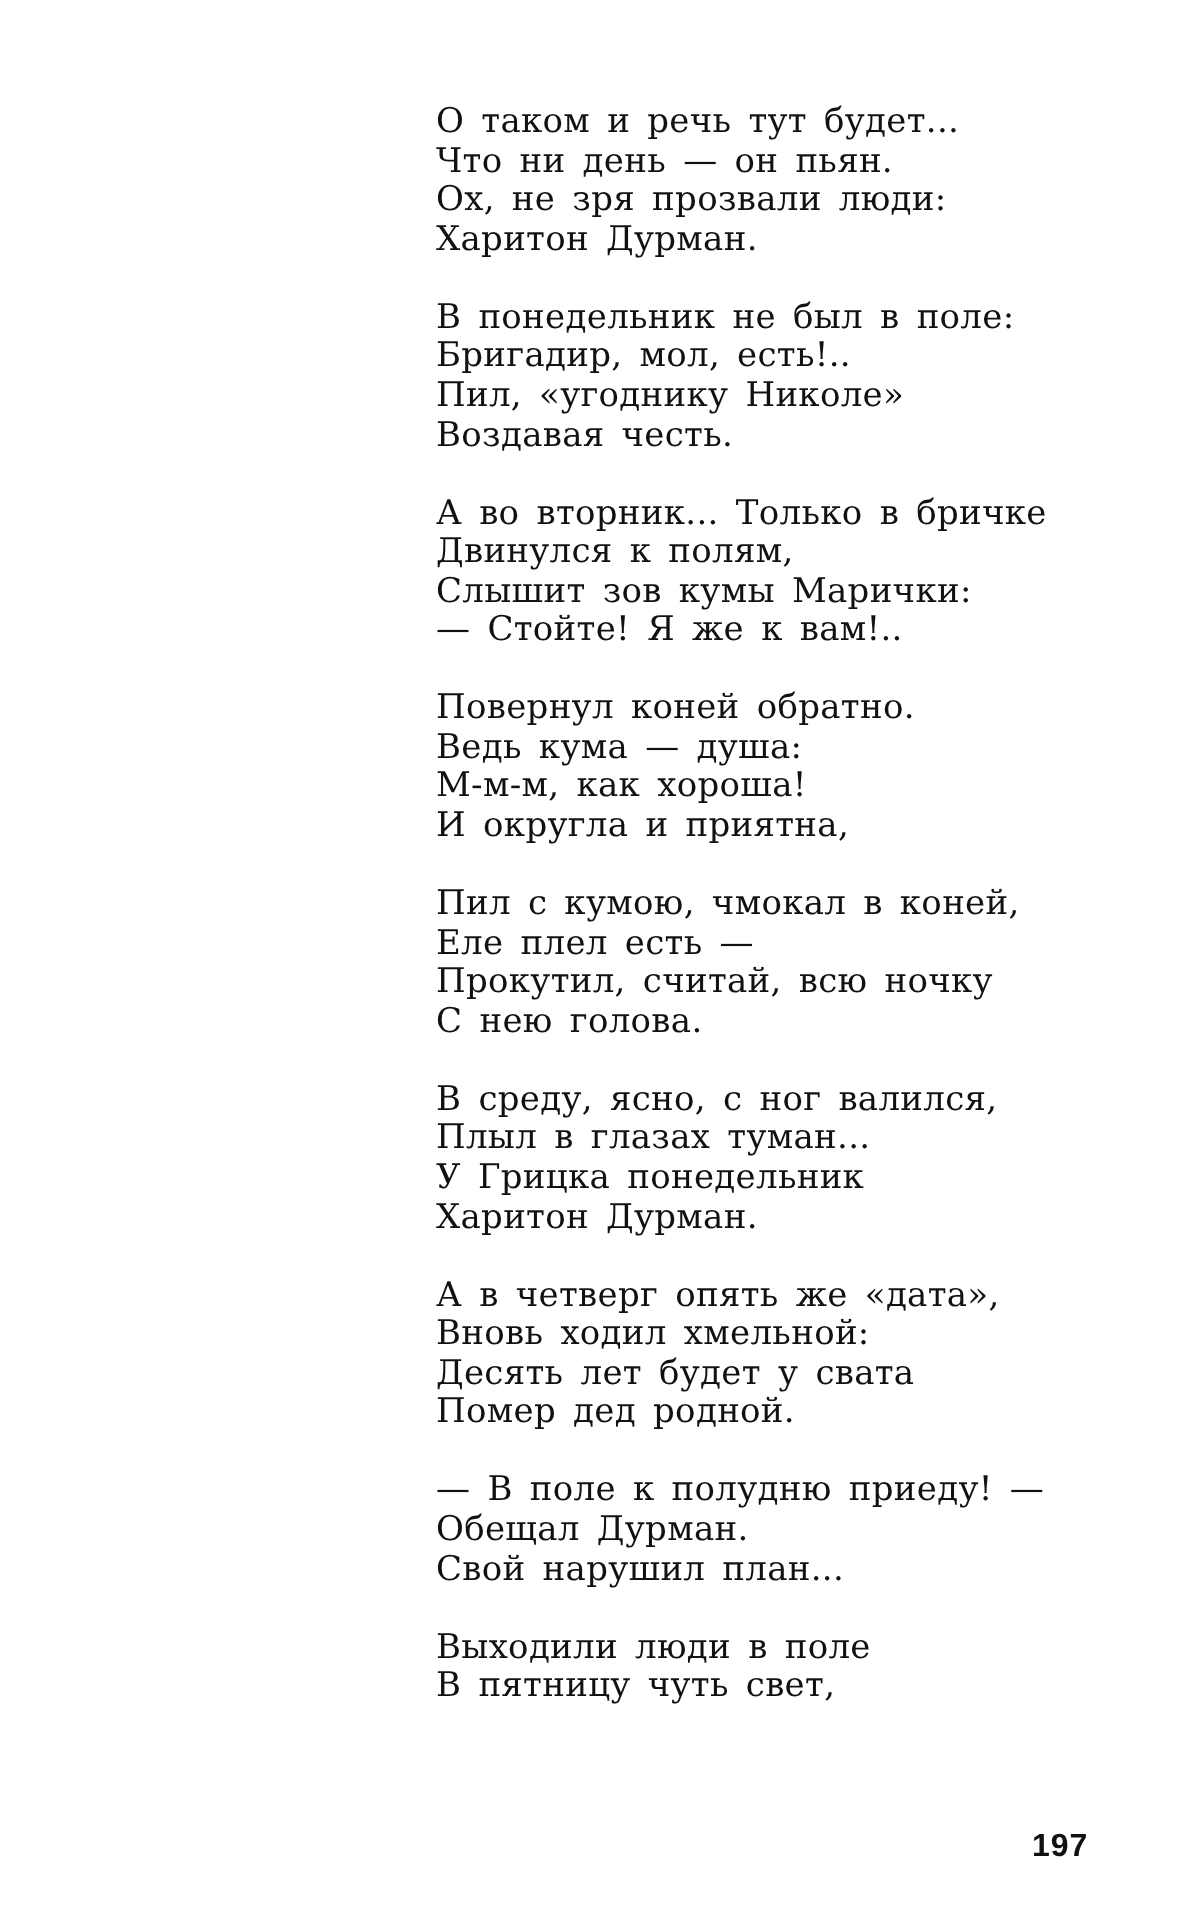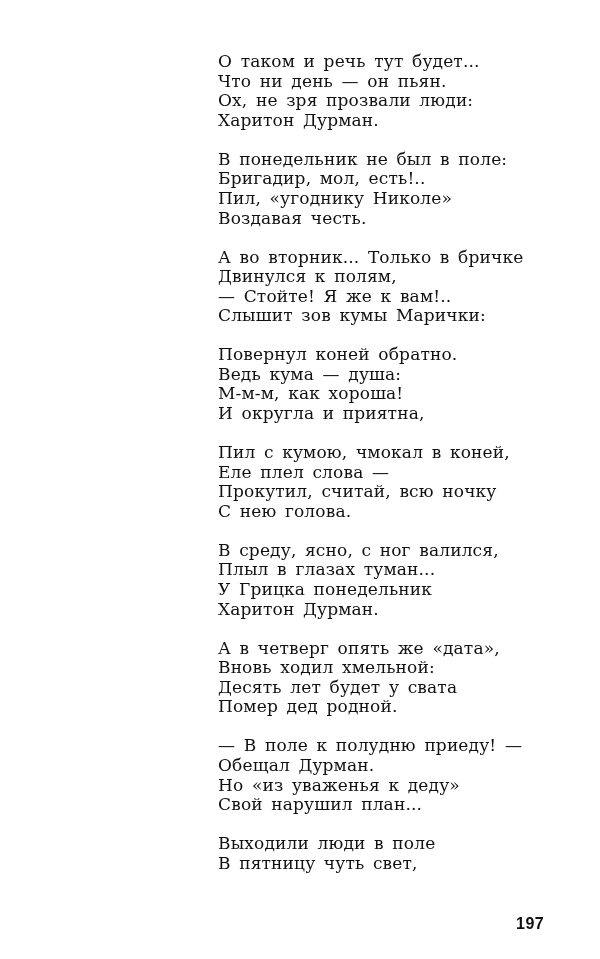--- a/index.html
+++ b/index.html
@@ -67,34 +67,34 @@
     <div class="stanza">
       <span class="line">В понедельник не был в поле:</span>
       <span class="line">Бригадир, мол, есть!..</span>
       <span class="line">Пил, «угоднику Николе»</span>
       <span class="line">Воздавая честь.</span>
     </div>
 
     <div class="stanza">
       <span class="line">А во вторник... Только в бричке</span>
       <span class="line">Двинулся к полям,</span>
+      <span class="line">Слышит зов кумы Марички:</span>
       <span class="line">— Стойте! Я же к вам!..</span>
-      <span class="line">Слышит зов кумы Марички:</span>
     </div>
 
     <div class="stanza">
       <span class="line">Повернул коней обратно.</span>
       <span class="line">Ведь кума — душа:</span>
       <span class="line">М-м-м, как хороша!</span>
       <span class="line">И округла и приятна,</span>
     </div>
 
     <div class="stanza">
       <span class="line">Пил с кумою, чмокал в коней,</span>
-      <span class="line">Еле плел слова —</span>
+      <span class="line">Еле плел есть —</span>
       <span class="line">Прокутил, считай, всю ночку</span>
       <span class="line">С нею голова.</span>
     </div>
 
     <div class="stanza">
       <span class="line">В среду, ясно, с ног валился,</span>
       <span class="line">Плыл в глазах туман...</span>
       <span class="line">У Грицка понедельник</span>
       <span class="line">Харитон Дурман.</span>
     </div>
@@ -102,21 +102,20 @@
     <div class="stanza">
       <span class="line">А в четверг опять же «дата»,</span>
       <span class="line">Вновь ходил хмельной:</span>
       <span class="line">Десять лет будет у свата</span>
       <span class="line">Помер дед родной.</span>
     </div>
 
     <div class="stanza">
       <span class="line">— В поле к полудню приеду! —</span>
       <span class="line">Обещал Дурман.</span>
-      <span class="line">Но «из уваженья к деду»</span>
       <span class="line">Свой нарушил план...</span>
     </div>
 
     <div class="stanza">
       <span class="line">Выходили люди в поле</span>
       <span class="line">В пятницу чуть свет,</span>
     </div>
 
   </div>
 

